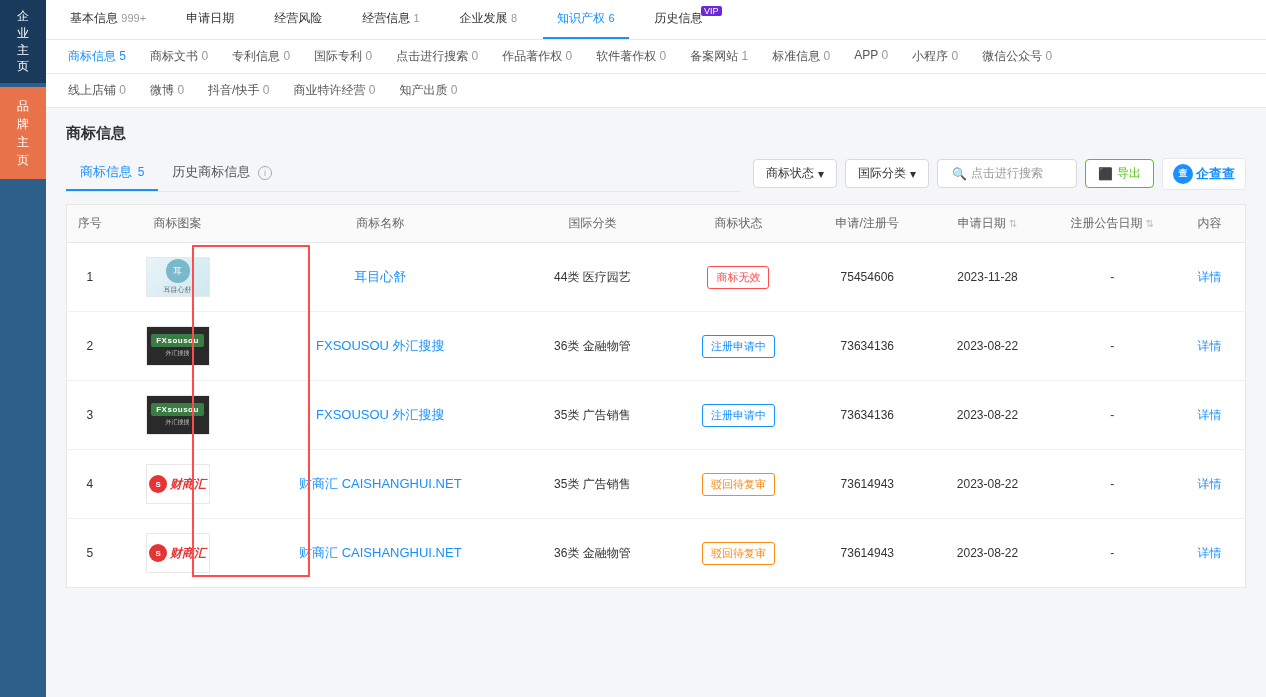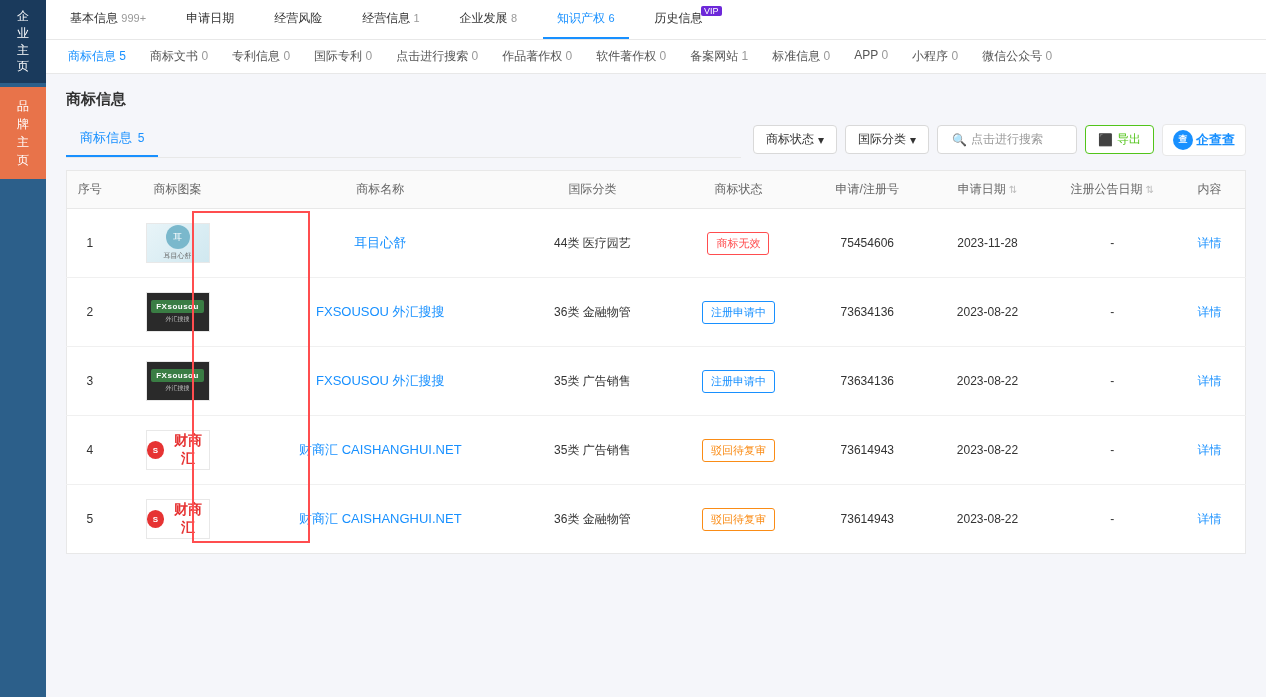--- a/index.html
+++ b/index.html
@@ -316,22 +316,23 @@
       background: #e63333;
       display: flex;
       align-items: center;
       justify-content: center;
       color: white;
       font-size: 8px;
       font-weight: bold;
     }
     .tm-csh-text {
       color: #e63333;
-      font-size: 14px;
+      font-size: 12px;
       font-weight: bold;
+      font-style: italic;
     }
 
     .trademark-name {
       color: #1890ff;
       cursor: pointer;
       font-size: 13px;
     }
 
     .status-badge {
       display: inline-block;
@@ -510,29 +511,55 @@
     <div class="sub-nav-item">
       <span>小程序</span>
       <span style="color:#999;"> 0</span>
     </div>
     <div class="sub-nav-item">
       <span>微信公众号</span>
       <span style="color:#999;"> 0</span>
     </div>
   </div>
 
+  <div class="third-nav">
+    <div class="third-nav-item">
+      <span>线上店铺</span>
+      <span style="color:#999;"> 0</span>
+    </div>
+    <div class="third-nav-item">
+      <span>微博</span>
+      <span style="color:#999;"> 0</span>
+    </div>
+    <div class="third-nav-item">
+      <span>抖音/快手</span>
+      <span style="color:#999;"> 0</span>
+    </div>
+    <div class="third-nav-item">
+      <span>商业特许经营</span>
+      <span style="color:#999;"> 0</span>
+    </div>
+    <div class="third-nav-item">
+      <span>知产出质</span>
+      <span style="color:#999;"> 0</span>
+    </div>
+  </div>
 
   <div class="page-body">
     <div class="section-title">商标信息</div>
 
     <div class="table-toolbar">
       <div class="table-tabs">
         <div class="table-tab active">
           <span>商标信息</span>
           <span class="count">5</span>
+        </div>
+        <div class="table-tab">
+          <span>历史商标信息</span>
+          <span class="info-icon">i</span>
         </div>
       </div>
       <div class="table-actions">
         <button class="btn-dropdown">
           <span>商标状态</span>
           <span>▾</span>
         </button>
         <button class="btn-dropdown">
           <span>国际分类</span>
           <span>▾</span>

